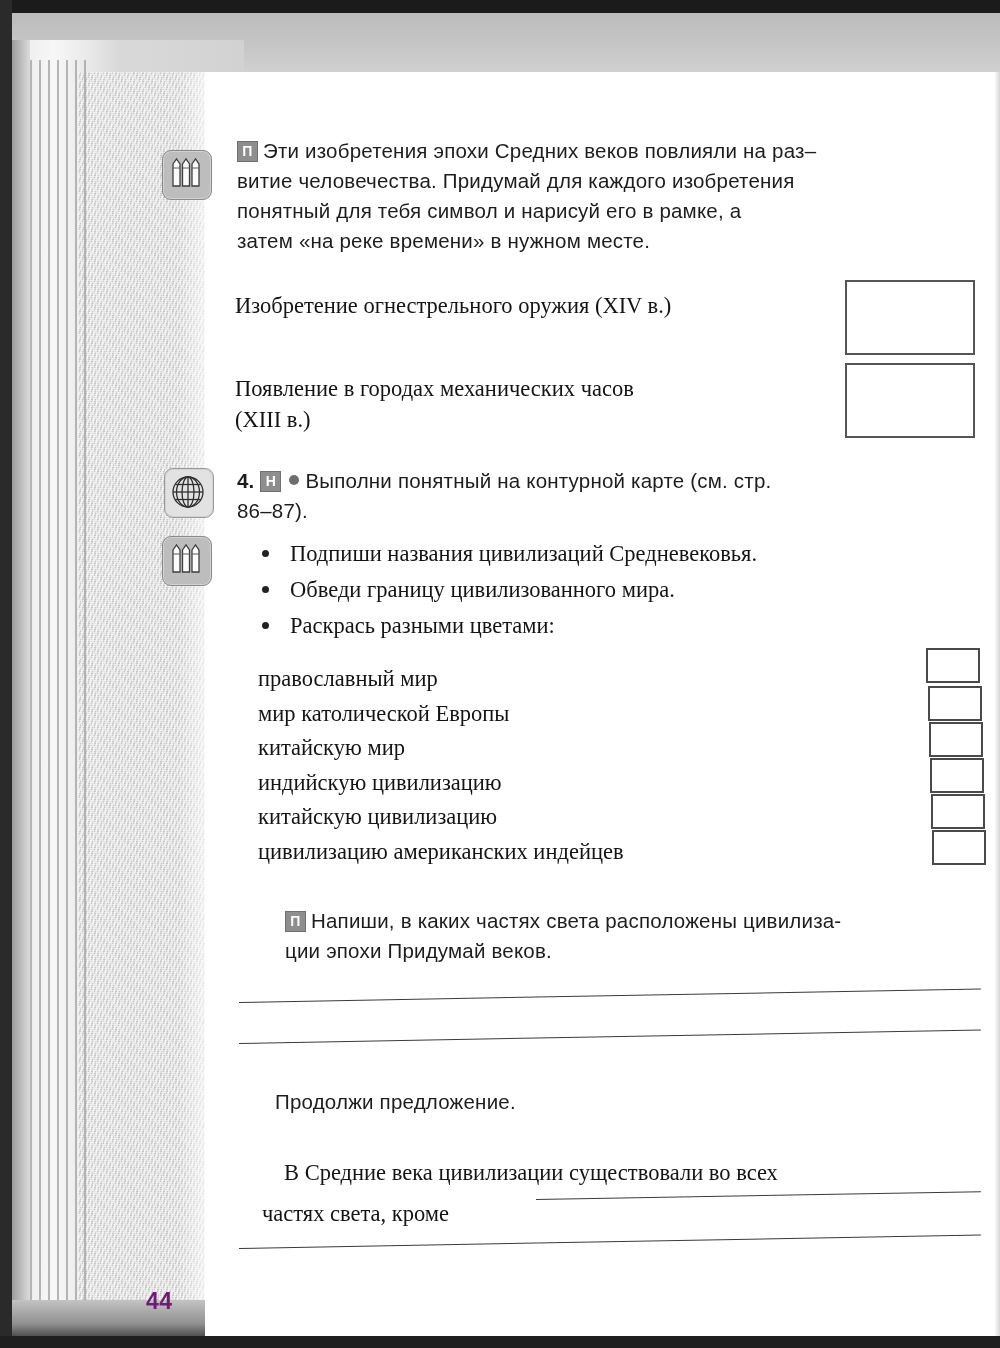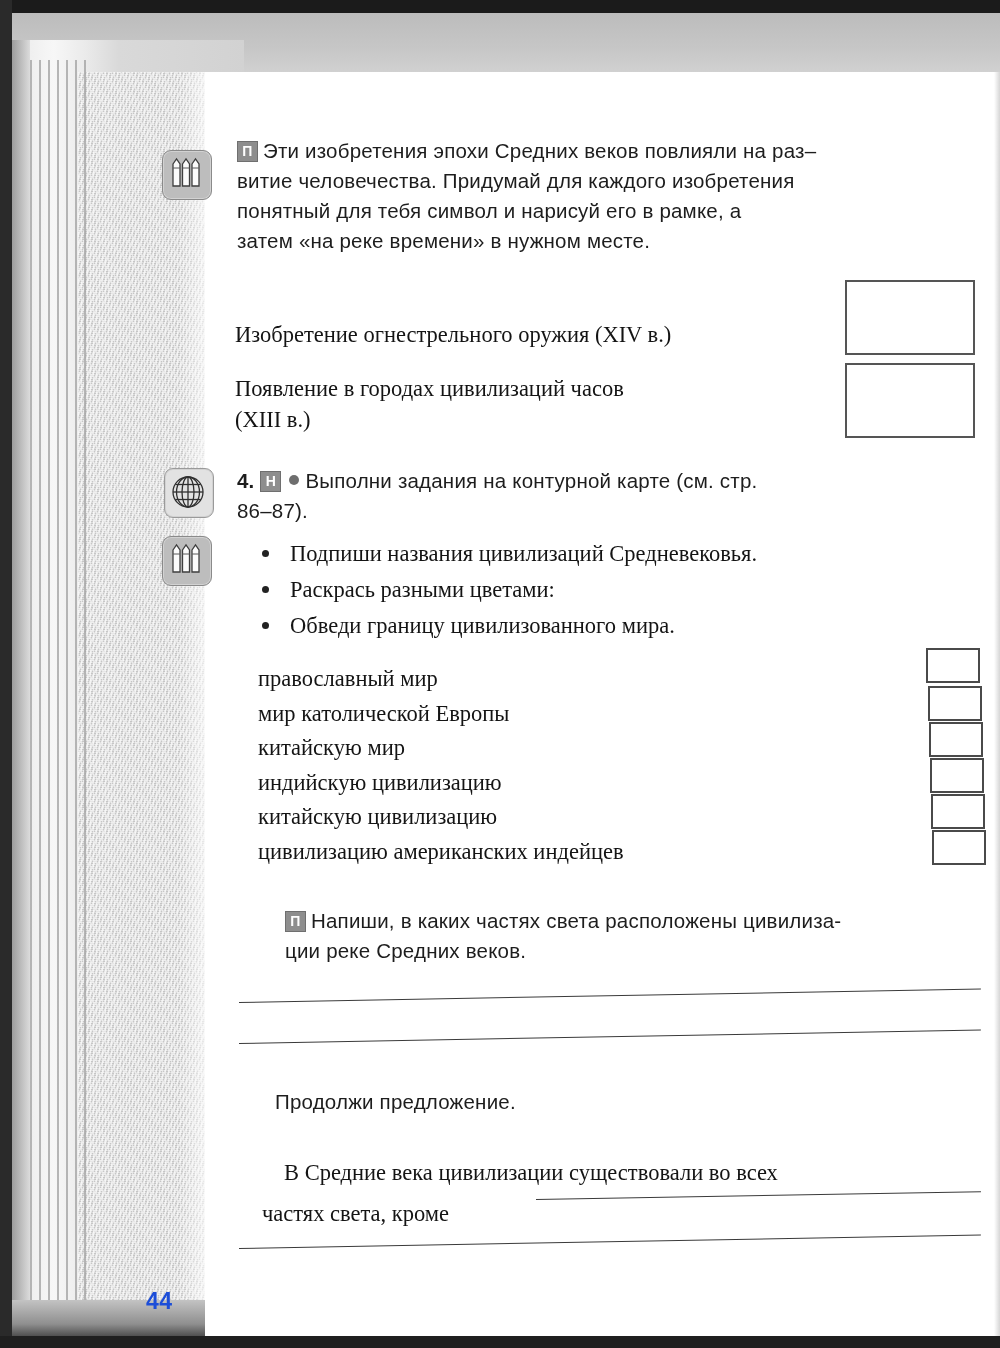--- a/index.html
+++ b/index.html
@@ -41,21 +41,21 @@
   .spine-fade{position:absolute;left:180px;top:72px;width:40px;height:1250px;
     background:linear-gradient(to right,rgba(207,207,207,0),#ffffff);}
 
   
   .sheet{position:absolute;left:205px;top:72px;width:795px;height:1265px;background:#ffffff;}
   .sheet-edge-r{position:absolute;right:0;top:72px;width:6px;height:1265px;
     background:linear-gradient(to left,#d6d6d6,#ffffff);}
 
   
   .page-num{position:absolute;left:146px;top:1288px;font-size:23px;font-weight:bold;
-    color:#1d4ed8;letter-spacing:.5px;font-family:"Liberation Sans",sans-serif;}
+    color:#701a75;letter-spacing:.5px;font-family:"Liberation Sans",sans-serif;}
 
   
   .icon-box{position:absolute;width:48px;height:48px;border-radius:9px;
     background:#bdbdbd;border:1px solid #8a8a8a;
     box-shadow:inset 0 0 0 1px #d2d2d2;}
   .icon-box.light{background:#e2e2e2;border:1px solid #9a9a9a;}
   .icon-box svg{display:block;}
 
   
   .badge{display:inline-block;width:19px;height:19px;background:#8e8e8e;
@@ -120,46 +120,46 @@
     </svg>
   </div>
 
   <div class="p-sans" style="left:237px;top:136px;width:738px;">
     <span class="badge">П</span><span>Эти изобретения эпохи Средних веков повлияли на раз–</span><br>
     <span>витие человечества. Придумай для каждого изобретения</span><br>
     <span>понятный для тебя символ и нарисуй его в рамке, а</span><br>
     <span>затем «на реке времени» в нужном месте.</span>
   </div>
 
-  <div class="p-serif" style="left:235px;top:290px;width:600px;margin-top:29px;">Изобретение  огнестрельного  оружия  (XIV  в.)</div>
+  <div class="p-serif" style="left:235px;top:290px;width:600px;">Изобретение  огнестрельного  оружия  (XIV  в.)</div>
   <div class="draw-box" style="left:845px;top:280px;width:126px;height:71px;"></div>
 
   <div class="p-serif" style="left:235px;top:373px;width:600px;">
-    <span>Появление  в  городах  цивилизаций  часов</span><br>
+    <span>Появление  в  городах  механических  часов</span><br>
     <span>(XIII  в.)</span>
   </div>
   <div class="draw-box" style="left:845px;top:363px;width:126px;height:71px;"></div>
 
   <div class="icon-box light" style="left:164px;top:468px;">
     <svg width="46" height="46" viewBox="0 0 46 46">
       <g stroke="#2f2f2f" stroke-width="1.3" fill="none">
         <circle cx="23" cy="23" r="15"></circle>
         <ellipse cx="23" cy="23" rx="6" ry="15"></ellipse>
         <ellipse cx="23" cy="23" rx="11.5" ry="15"></ellipse>
         <path d="M8 23 h30"></path>
         <path d="M10.3 15.5 h25.4"></path>
         <path d="M10.3 30.5 h25.4"></path>
         <path d="M23 8 v30"></path>
       </g>
     </svg>
   </div>
 
   <div class="p-sans" style="left:237px;top:466px;width:738px;">
     <span style="font-weight:bold;">4.</span>
-    <span class="badge">Н</span><span class="dotmark"></span><span>Выполни задания на контурной карте (см. стр.</span><br>
+    <span class="badge">Н</span><span class="dotmark"></span><span>Выполни понятный на контурной карте (см. стр.</span><br>
     <span>86–87).</span>
   </div>
 
   <div class="icon-box" style="left:162px;top:536px;">
     <svg width="46" height="46" viewBox="0 0 46 46">
       <g stroke="#3f3f3f" stroke-width="1.3" fill="#fbfbfb">
         <path d="M10 13 l3.5 -5 3.5 5 v22 h-7 z"></path>
         <path d="M19.5 13 l3.5 -5 3.5 5 v22 h-7 z"></path>
         <path d="M29 13 l3.5 -5 3.5 5 v22 h-7 z"></path>
       </g>
@@ -169,25 +169,25 @@
     </svg>
   </div>
 
   <ul class="bullets" style="left:290px;top:538px;width:660px;">
     <li>
       <span class="bullet-dot"></span>
       <span class="p-serif" style="position:static;text-align:right;">Подпиши  названия  цивилизаций  Средневековья.</span>
     </li>
     <li>
       <span class="bullet-dot"></span>
-      <span class="p-serif" style="position:static;">Раскрась  разными  цветами:</span>
+      <span class="p-serif" style="position:static;">Обведи  границу  цивилизованного  мира.</span>
     </li>
     <li>
       <span class="bullet-dot"></span>
-      <span class="p-serif" style="position:static;">Обведи  границу  цивилизованного  мира.</span>
+      <span class="p-serif" style="position:static;">Раскрась  разными  цветами:</span>
     </li>
   </ul>
 
   <div class="p-serif" style="left:258px;top:662px;width:640px;line-height:34.5px;">
     <div>православный  мир</div>
     <div>мир  католической  Европы</div>
     <div>китайскую  мир</div>
     <div>индийскую  цивилизацию</div>
     <div>китайскую  цивилизацию</div>
     <div>цивилизацию  американских  индейцев</div>
@@ -195,21 +195,21 @@
 
   <div class="color-box" style="left:926px;top:648px;"></div>
   <div class="color-box" style="left:928px;top:686px;"></div>
   <div class="color-box" style="left:929px;top:722px;"></div>
   <div class="color-box" style="left:930px;top:758px;"></div>
   <div class="color-box" style="left:931px;top:794px;"></div>
   <div class="color-box" style="left:932px;top:830px;"></div>
 
   <div class="p-sans" style="left:237px;top:906px;width:740px;margin-left:48px;">
     <span class="badge">П</span><span>Напиши, в каких частях света расположены цивилиза-</span><br>
-    <span>ции реке Средних веков.</span>
+    <span>ции эпохи Придумай веков.</span>
   </div>
 
   <div class="rule" style="left:239px;top:1002px;width:742px;transform:rotate(-1.05deg);"></div>
   <div class="rule" style="left:239px;top:1043px;width:742px;transform:rotate(-1.05deg);"></div>
 
   <div class="p-sans" style="left:245px;top:1087px;width:740px;margin-left:30px;">Продолжи предложение.</div>
 
   <div class="p-serif" style="left:245px;top:1152px;width:730px;line-height:41px;margin-left:17px;">
     <div style="text-indent:22px;">В  Средние  века  цивилизации  существовали  во  всех</div>
     <div>частях  света,  кроме</div>

